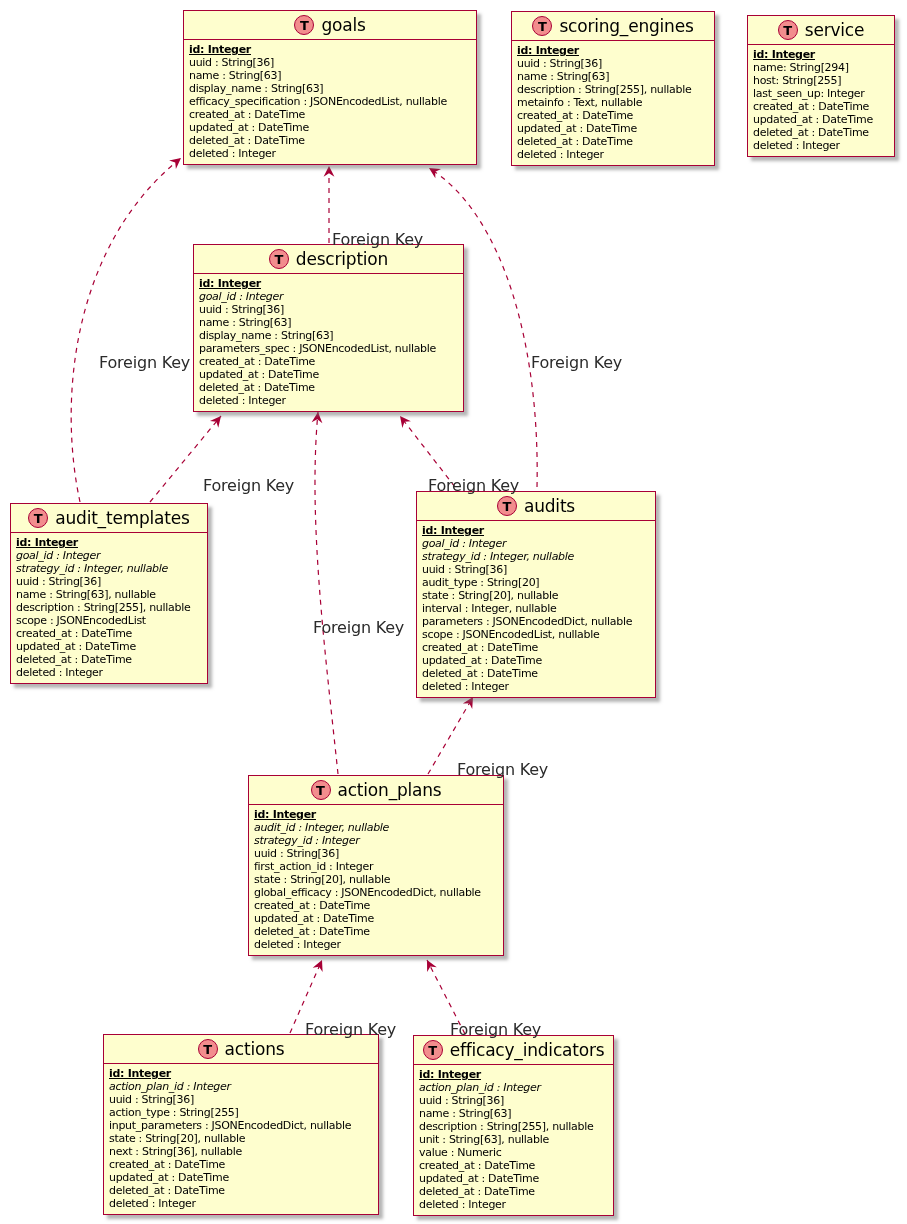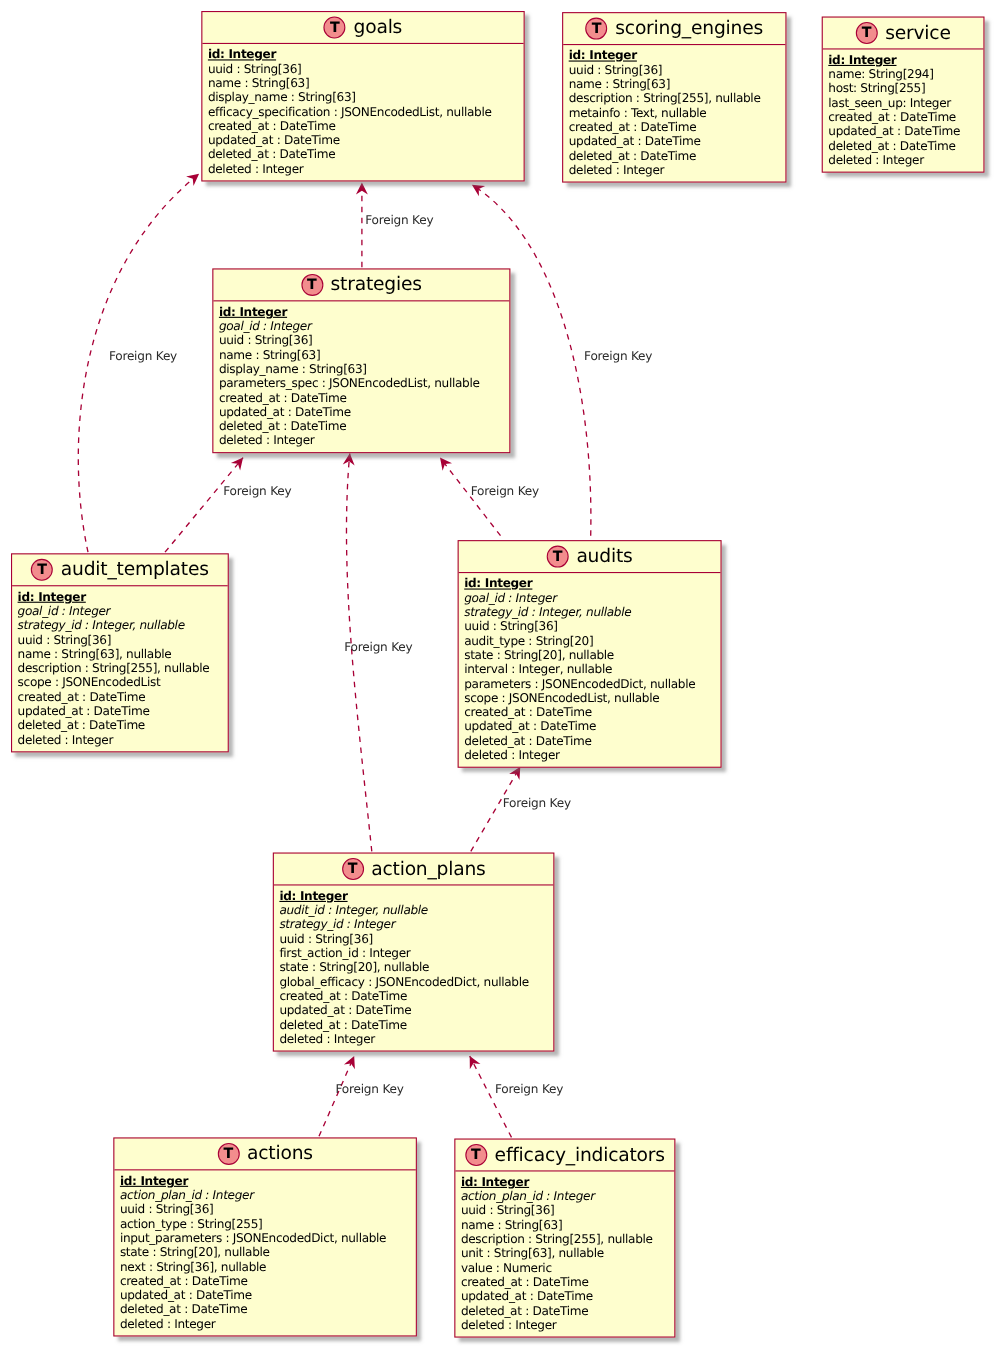--- a/index.html
+++ b/index.html
@@ -29,22 +29,22 @@
   }
   .tname { font-size:17px; color:#000; letter-spacing:-0.2px; }
   .tbody { padding:3px 5px 4px 5px; }
   .frow {
     font-size:11px; line-height:13px; letter-spacing:-0.3px;
     white-space:nowrap; color:#000;
   }
   .frow.pk { text-decoration:underline;font-weight:bold; }
   .frow.fk { font-style:italic; }
   .edge-label {
-    position:absolute; z-index:3; font-size:11px; letter-spacing:-0.2px;
-    color:var(--label-text,#2b2b2b); white-space:nowrap;
+    position:absolute; z-index:3; font-size:16px; letter-spacing:-0.2px;
+    color:var(--label-text,#2b2b2b); white-space:nowrap;margin-top:36px;
   }
 </style>
 </head>
 <body>
 
 <div id="diagram" style="--bg: #ffffff; --box-fill: #FEFECE; --box-border: #A80036; --circle-fill: #F28D8D; --label-text: #2b2b2b; --shadow: rgba(110,110,110,0.5);">
   <svg id="edges" width="907" height="1224" viewBox="0 0 907 1224">
     <defs>
       <marker id="arrowV" viewBox="0 0 12 12" refX="11" refY="6" markerWidth="13" markerHeight="13" orient="auto" markerUnits="userSpaceOnUse">
         <path d="M 1,1 L 11,6 L 1,11 L 4.2,6 Z" fill="#A80036"></path>
@@ -118,21 +118,21 @@
         <div class="frow">last_seen_up: Integer</div>
         <div class="frow">created_at : DateTime</div>
         <div class="frow">updated_at : DateTime</div>
         <div class="frow">deleted_at : DateTime</div>
         <div class="frow">deleted : Integer</div>
       </div>
     </div>
     <div class="table" style="left: 193px; top: 244px; width: 271px;">
       <div class="thead">
         <span class="tcircle">T</span>
-        <span class="tname">strategies</span>
+        <span class="tname">description</span>
       </div>
       <div class="tbody">
         <div class="frow pk">id: Integer</div>
         <div class="frow fk">goal_id : Integer</div>
         <div class="frow">uuid : String[36]</div>
         <div class="frow">name : String[63]</div>
         <div class="frow">display_name : String[63]</div>
         <div class="frow">parameters_spec : JSONEncodedList, nullable</div>
         <div class="frow">created_at : DateTime</div>
         <div class="frow">updated_at : DateTime</div>

